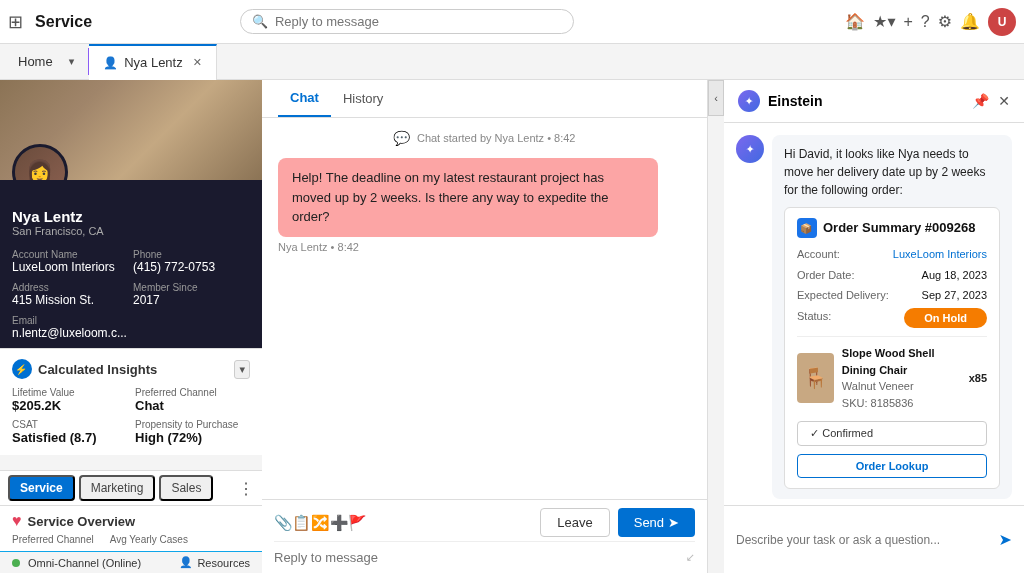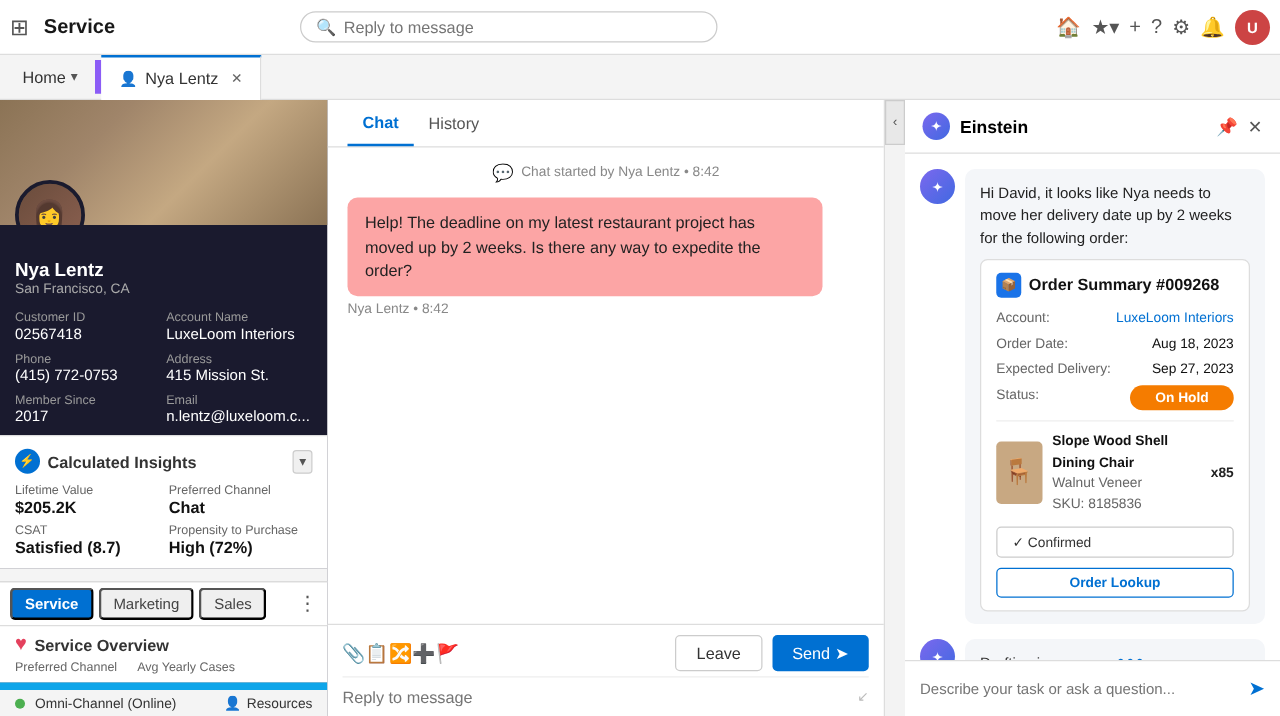--- a/index.html
+++ b/index.html
@@ -22,21 +22,21 @@
     .nav-icon { font-size: 16px; color: #555; cursor: pointer; }
     .avatar { width: 28px; height: 28px; border-radius: 50%; background: #c44; display: flex; align-items: center; justify-content: center; color: #fff; font-size: 12px; font-weight: bold; }
 
     
     .tab-bar {
       display: flex; align-items: center; height: 36px;
       background: #f4f4f4; border-bottom: 1px solid #ddd; padding: 0 4px;
     }
     .tab-home {
       padding: 6px 14px; font-size: 13px; color: #333; cursor: pointer;
-      display: flex; align-items: center; gap: 4px; border-right: 5px solid #8b5cf6;
+      display: flex; align-items: center; gap: 16px; border-right: 1px solid #8b5cf6;
     }
     .tab-active {
       background: #fff; padding: 6px 14px; font-size: 13px; color: #333;
       display: flex; align-items: center; gap: 6px; border-right: 1px solid #ddd;
       border-top: 2px solid #0070d2; height: 36px;
     }
     .tab-close { font-size: 11px; color: #666; cursor: pointer; margin-left: 4px; }
     .tab-chevron { font-size: 11px; color: #555; }
 
     
@@ -74,21 +74,21 @@
 
     
     .service-overview { background: #fff; border-top: 1px solid #ddd; padding: 6px 12px; flex-shrink: 0; }
     .so-header { display: flex; align-items: center; gap: 6px; margin-bottom: 4px; }
     .so-icon { color: #e4415d; font-size: 16px; }
     .so-title { font-size: 13px; font-weight: 600; color: #333; }
     .so-metrics { display: flex; gap: 16px; }
     .so-metric-label { font-size: 10px; color: #666; }
 
     
-    .omni-bar { background: #f4f4f4; border-top: 6px solid #0ea5e9; display: flex; align-items: center; padding: 4px 12px; gap: 8px; font-size: 11px; color: #333; flex-shrink: 0; }
+    .omni-bar { background: #f4f4f4; border-top: 1px solid #0ea5e9; display: flex; align-items: center; padding: 4px 12px; gap: 8px; font-size: 11px; color: #333; flex-shrink: 0; }
     .omni-dot { width: 8px; height: 8px; border-radius: 50%; background: #4caf50; display: inline-block; }
     .omni-resources { margin-left: auto; display: flex; align-items: center; gap: 4px; cursor: pointer; }
 
     
     .chat-panel { flex: 1; background: #fff; display: flex; flex-direction: column; border-right: 1px solid #ddd; }
     .chat-tabs { display: flex; align-items: center; padding: 0 16px; border-bottom: 1px solid #ddd; }
     .chat-tab { padding: 10px 12px; font-size: 13px; cursor: pointer; color: #555; }
     .chat-tab-active { color: #0070d2; border-bottom: 2px solid #0070d2; font-weight: 600; }
     .chat-messages { flex: 1; padding: 12px 16px; overflow-y: auto; display: flex; flex-direction: column; gap: 12px; }
     .chat-system { text-align: center; color: #888; font-size: 11px; display: flex; align-items: center; gap: 6px; justify-content: center; }
@@ -133,21 +133,21 @@
     .product-detail { color: #666; }
     .product-qty { margin-left: auto; font-size: 11px; font-weight: 600; }
     .order-actions { display: flex; gap: 8px; margin-top: 10px; flex-direction: column; }
     .btn-confirmed { padding: 5px 12px; border: 1px solid #ccc; border-radius: 4px; background: #fff; color: #333; cursor: pointer; font-size: 11px; display: flex; align-items: center; gap: 4px; }
     .btn-order-lookup { padding: 5px 12px; border: 1px solid #0070d2; border-radius: 4px; background: #fff; color: #0070d2; cursor: pointer; font-size: 11px; font-weight: 600; }
     .drafting-row { display: flex; gap: 8px; }
     .drafting-bubble { background: #f4f6f9; border-radius: 8px; padding: 10px 12px; font-size: 12px; flex: 1; }
     .drafting-text { color: #333; font-weight: 500; display: flex; align-items: center; gap: 5px; }
     .dots { color: #0070d2; font-size: 16px; letter-spacing: 2px; }
     .btn-stop { margin-top: 8px; padding: 5px 14px; border: 1px solid #ccc; border-radius: 4px; background: #fff; color: #333; cursor: pointer; font-size: 12px; }
-    .einstein-input-row { display: flex; align-items: center; border-top: 1px solid #ddd; padding: 12px 12px; gap: 8px; }
+    .einstein-input-row { display: flex; align-items: center; border-top: 1px solid #ddd; padding: 24px 12px; gap: 8px; }
     .einstein-input { flex: 1; border: none; outline: none; font-size: 12px; color: #999; }
     .einstein-send { font-size: 16px; color: #0070d2; cursor: pointer; }
 
     .collapse-arrow { width: 16px; height: 36px; background: #e8e8e8; border: 1px solid #ccc; display: flex; align-items: center; justify-content: center; cursor: pointer; font-size: 11px; color: #555; flex-shrink: 0; }
   </style>
 </head>
 <body>
 
 <div class="top-nav">
   <span class="nav-grid-icon">⊞</span>
@@ -188,24 +188,20 @@
       <div class="contact-header-bg"></div>
       <div class="contact-avatar">
         <div style="width:50px;height:50px;background:linear-gradient(135deg,#6a4c3c,#8b6050);border-radius:50%;display:flex;align-items:center;justify-content:center;color:#ddd;font-size:22px;">👩</div>
       </div>
     </div>
     <div class="contact-name-section">
       <div class="contact-name">Nya Lentz</div>
       <div class="contact-location">San Francisco, CA</div>
     </div>
     <div class="contact-info">
-      <div class="info-item">
-        <div class="info-label">Customer ID</div>
-        <div class="info-value">02567418</div>
-      </div>
       <div class="info-item">
         <div class="info-label">Account Name</div>
         <div class="info-value">LuxeLoom Interiors</div>
       </div>
       <div class="info-item">
         <div class="info-label">Phone</div>
         <div class="info-value">(415) 772-0753</div>
       </div>
       <div class="info-item">
         <div class="info-label">Address</div>

